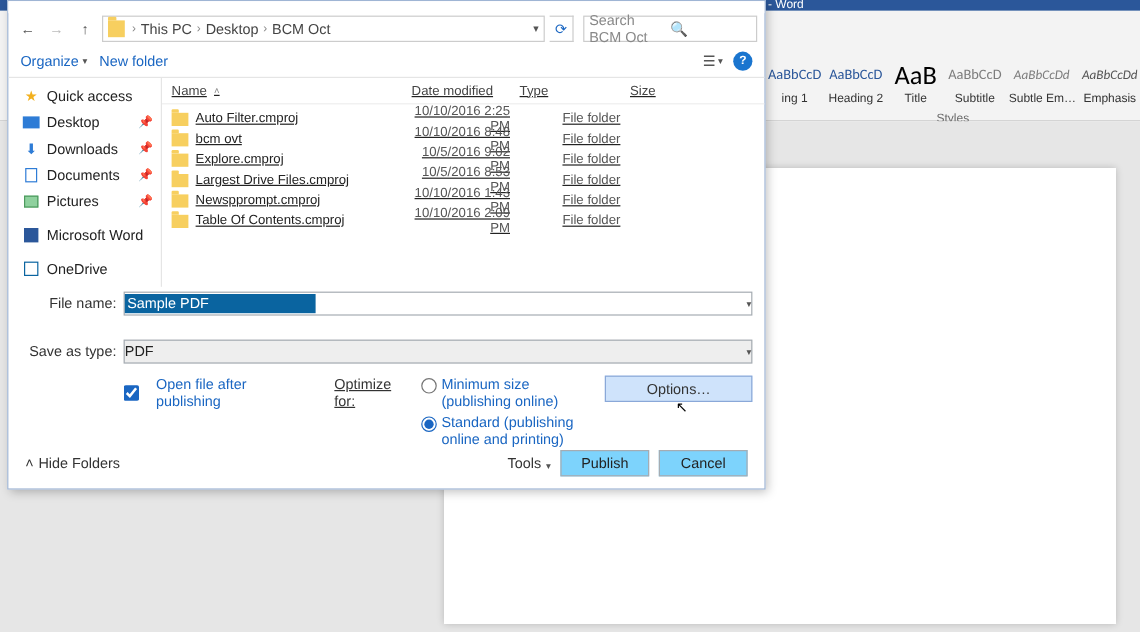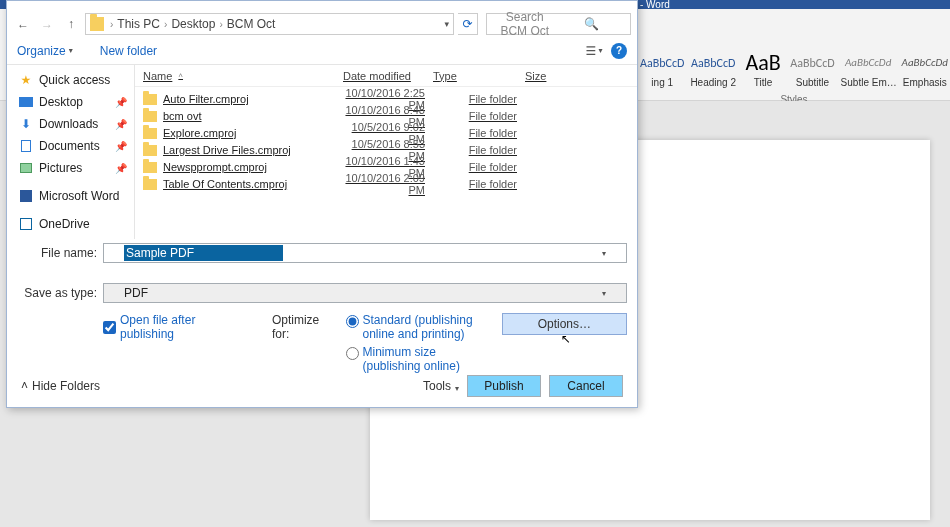--- a/index.html
+++ b/index.html
@@ -150,27 +150,27 @@
   .crumbs .dropdown-caret{ margin-left:auto; color:#555; font-size:9px;}
   .refresh-btn{width:20px;height:22px;border:1px solid #ccc;border-left:none;display:flex;align-items:center;justify-content:center;color:#1a66c2;cursor:pointer;}
   .search-box {
     width: 145px; height:22px;
     border:1px solid #ccc;
     display:flex;align-items:center;
     padding:0 4px;
     color:#888;
     margin-left:4px;
   }
-  .search-box span{flex:1;text-align:center;}
+  .search-box span{flex:1;}
   .toolbar-row {
     height: 28px;
     display:flex;
     align-items:center;
     padding: 0 10px;
-    gap: 27px;
+    gap: 10px;
     border-bottom: 1px solid #e5e5e5;
     text-align: right;
   }
   .toolbar-row .spacer{flex:1;}
   .tlink{color:#1a66c2; cursor:pointer; display:flex; align-items:center; gap:3px;}
   .caret{font-size:8px;color:#555;}
   .view-ctl{display:flex;gap:6px;align-items:center;}
   .view-btn{width:22px;height:20px;border:1px solid transparent;display:flex;align-items:center;justify-content:center;color:#555;cursor:pointer;}
   .help{width:16px;height:16px;border-radius:50%;background:#1a75cf;color:#fff;font-size:10px;font-weight:bold;display:flex;align-items:center;justify-content:center;cursor:pointer;}
 
@@ -231,34 +231,34 @@
   .row div{padding-left:8px;color:#555;}
   .row .c-name{color:#222;}
 
   .fields{
     padding: 4px 10px 6px 10px;
     display:flex;flex-direction:column;gap:20px;
   }
   .field-row{display:flex;align-items:center;gap:6px;}
   .field-row label{width:80px;text-align:right;color:#333;}
   .combo{
-    flex:1;height:20px;border:1px solid #a5acb2;background:#fff;display:flex;align-items:center;padding:0 20px;position:relative;
+    flex:1;height:20px;border:1px solid #a5acb2;background:#fff;display:flex;align-items:center;padding:0 0;position:relative;
   }
   .combo .caret{margin-left:auto;}
   .combo.sel input{background:#0a64a0;color:#fff;border:none;padding:1px 2px;}
   .options-area{
     display:flex;
     align-items:flex-start;
     padding: 4px 10px 0 10px;
     gap: 20px;
   }
-  .chk{display:flex;align-items:center;gap:4px;color:#1a66c2;}
+  .chk{display:flex;align-items:center;gap:14px;color:#1a66c2;}
   .chk input{accent-color:#1a66c2;}
   .optfor{display:flex;gap:6px;align-items:flex-start;}
-  .optfor .lbl{color:#333;}
+  .optfor .lbl{color:#333;text-decoration:underline;}
   .radio-col{display:flex;flex-direction:column;gap:4px;}
   .radio{display:flex;gap:4px;align-items:flex-start;color:#1a66c2;}
   .radio input{margin-top:2px;accent-color:#1a66c2;}
   .options-btn{
     margin-left:auto;
     width:126px;height:22px;
     border:1px solid #8aa8d8;
     background:#cfe3fb;
     display:flex;align-items:center;justify-content:center;
     cursor:pointer;
@@ -506,26 +506,26 @@
 
   <div class="options-area">
     <label class="chk" style="margin-left:86px;">
       <input type="checkbox" checked="" style="">
       <span>Open file after publishing</span>
     </label>
     <div class="optfor">
       <span class="lbl">Optimize for:</span>
       <div class="radio-col">
         <label class="radio">
+          <input type="radio" name="opt" style="">
+          <span style="max-width:120px;display:inline-block;">Minimum size (publishing online)</span>
+        </label>
+        <label class="radio">
           <input type="radio" name="opt" checked="" style="">
           <span style="max-width:120px;display:inline-block;">Standard (publishing online and printing)</span>
-        </label>
-        <label class="radio">
-          <input type="radio" name="opt" style="">
-          <span style="max-width:120px;display:inline-block;">Minimum size (publishing online)</span>
         </label>
       </div>
     </div>
     <div class="options-btn">
       <span>Options…</span>
       <span class="cursor-img">↖</span>
     </div>
   </div>
 
   <div class="bottom-row">

